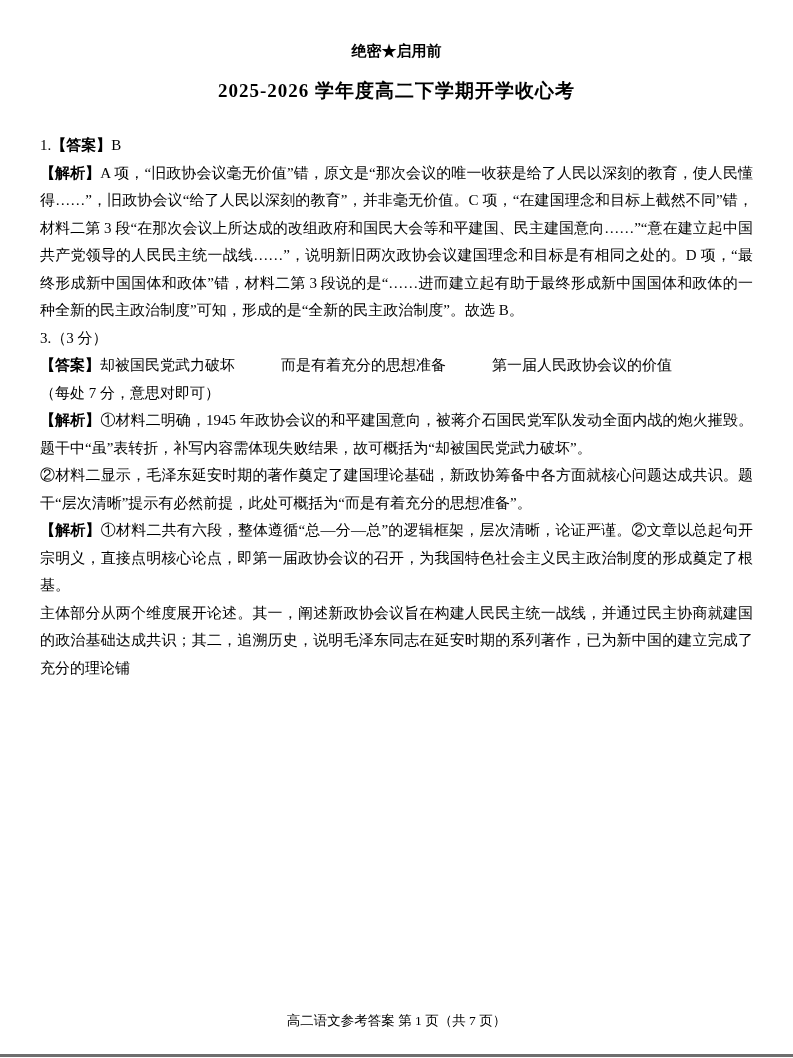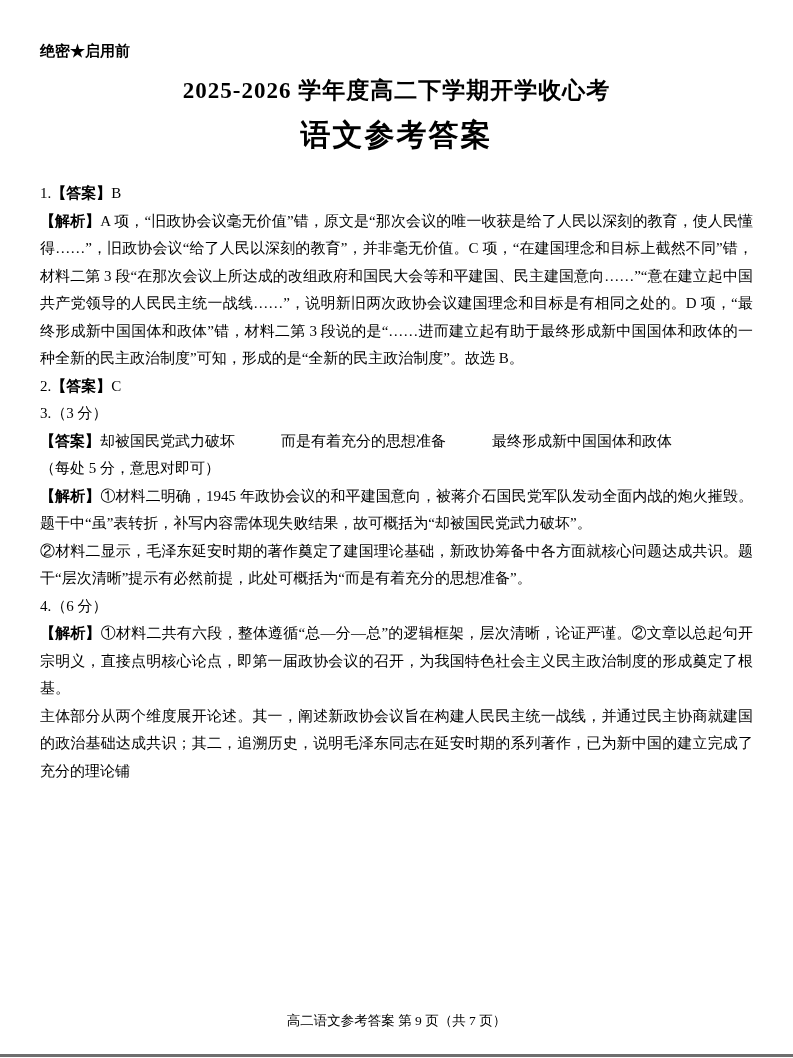--- a/index.html
+++ b/index.html
@@ -17,26 +17,26 @@
   }
   .page {
     position: absolute;
     inset: 0;
     padding: 42px 40px 0 40px;
     box-sizing: border-box;
   }
   .security {
     font-size: 15px;
     font-weight: 700;
-    text-align: left;
+    text-align: center;
     line-height: 18px;
   }
   .title {
     margin: 16px 0 0 0;
-    font-size: 23px;
+    font-size: 19px;
     font-weight: 700;
     text-align: center;
     line-height: 30px;
     letter-spacing: 1px;
   }
   .subtitle {
     margin: 10px 0 0 0;
     font-size: 30px;
     font-weight: 700;
     text-align: center;
@@ -84,48 +84,45 @@
 </style>
 </head>
 <body>
 
 <div class="page">
 
   <div class="security">绝密★启用前</div>
 
   <h1 class="title">2025-2026 学年度高二下学期开学收心考</h1>
 
-  <h2 class="subtitle">语文参考答案</h2>
 
   <div class="body-text">
 
     <p><span class="num">1.</span><span class="marker">【答案】</span><span>B</span></p>
 
     <p><span class="marker">【解析】</span><span>A 项，“旧政协会议毫无价值”错，原文是“那次会议的唯一收获是给了人民以深刻的教育，使人民懂得……”，旧政协会议“给了人民以深刻的教育”，并非毫无价值。C 项，“在建国理念和目标上截然不同”错，材料二第 3 段“在那次会议上所达成的改组政府和国民大会等和平建国、民主建国意向……”“意在建立起中国共产党领导的人民民主统一战线……”，说明新旧两次政协会议建国理念和目标是有相同之处的。D 项，“最终形成新中国国体和政体”错，材料二第 3 段说的是“……进而建立起有助于最终形成新中国国体和政体的一种全新的民主政治制度”可知，形成的是“全新的民主政治制度”。故选 B。</span></p>
 
-    <p><span class="num">2.</span><span class="marker">【答案】</span><span>C</span></p>
 
 
     <p><span class="num">3.</span><span>（3 分）</span></p>
 
-    <p><span class="marker">【答案】</span><span class="blank-answer">却被国民党武力破坏</span><span class="blank-gap"></span><span class="blank-answer">而是有着充分的思想准备</span><span class="blank-gap"></span><span class="blank-answer">最终形成新中国国体和政体</span></p>
+    <p><span class="marker">【答案】</span><span class="blank-answer">却被国民党武力破坏</span><span class="blank-gap"></span><span class="blank-answer">而是有着充分的思想准备</span><span class="blank-gap"></span><span class="blank-answer">第一届人民政协会议的价值</span></p>
 
-    <p><span>（每处 5 分，意思对即可）</span></p>
+    <p><span>（每处 7 分，意思对即可）</span></p>
 
     <p><span class="marker">【解析】</span><span>①材料二明确，1945 年政协会议的和平建国意向，被蒋介石国民党军队发动全面内战的炮火摧毁。题干中“虽”表转折，补写内容需体现失败结果，故可概括为“却被国民党武力破坏”。</span></p>
 
     <p><span>②材料二显示，毛泽东延安时期的著作奠定了建国理论基础，新政协筹备中各方面就核心问题达成共识。题干“层次清晰”提示有必然前提，此处可概括为“而是有着充分的思想准备”。</span></p>
 
 
-    <p><span class="num">4.</span><span>（6 分）</span></p>
 
 
     <p><span class="marker">【解析】</span><span>①材料二共有六段，整体遵循“总—分—总”的逻辑框架，层次清晰，论证严谨。②文章以总起句开宗明义，直接点明核心论点，即第一届政协会议的召开，为我国特色社会主义民主政治制度的形成奠定了根基。</span></p>
 
     <p><span>主体部分从两个维度展开论述。其一，阐述新政协会议旨在构建人民民主统一战线，并通过民主协商就建国的政治基础达成共识；其二，追溯历史，说明毛泽东同志在延安时期的系列著作，已为新中国的建立完成了充分的理论铺</span></p>
 
   </div>
 
-  <div class="footer">高二语文参考答案 第 9 页（共 7 页）</div>
+  <div class="footer">高二语文参考答案 第 1 页（共 7 页）</div>
 
   <div class="bottom-rule"></div>
 
 </div>
 
 </body></html>

